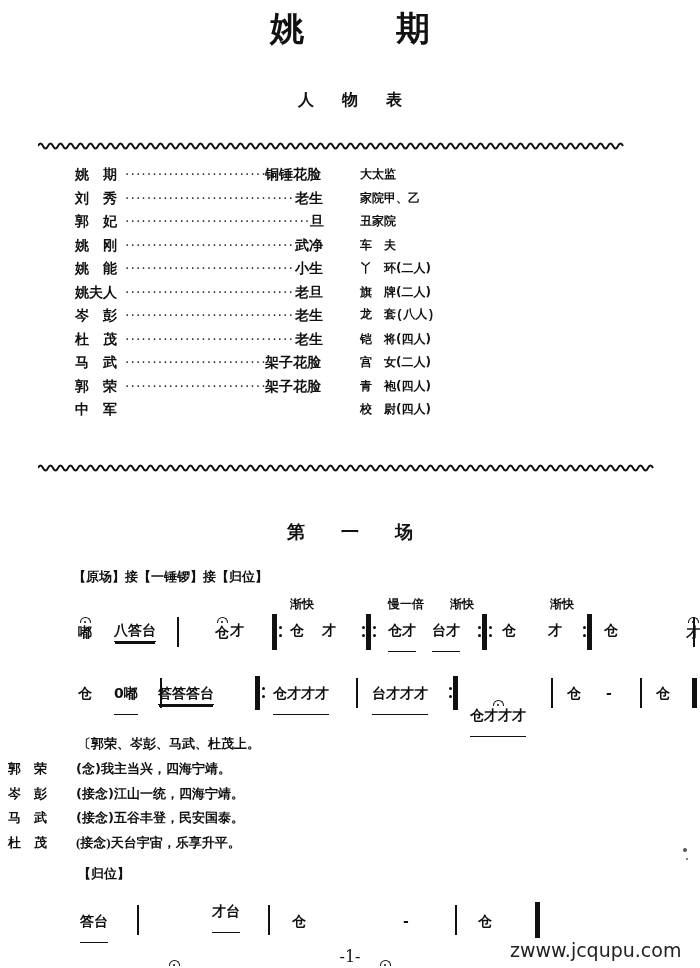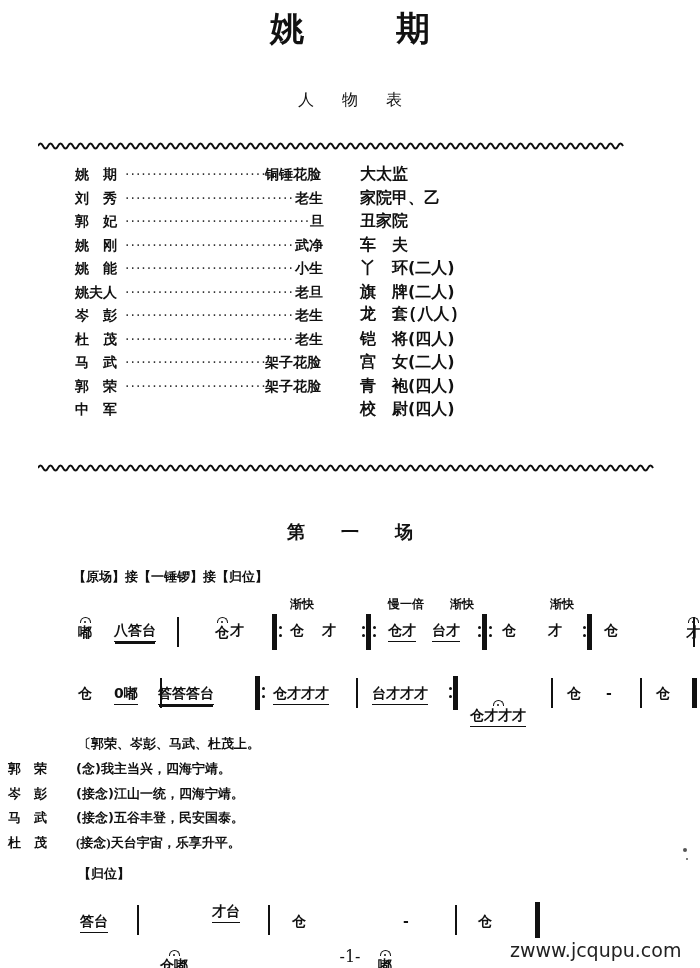--- a/index.html
+++ b/index.html
@@ -2,34 +2,34 @@
 <html><head>
 <meta charset="utf-8">
 <style>
   html, body { margin:0; padding:0; background:#ffffff; }
   body { width:700px; height:968px; position:relative; overflow:hidden;
          font-family:"DejaVu Sans", sans-serif; color:#111; }
   .abs { position:absolute; }
   .title { left:0; width:700px; top:6px; text-align:center; font-size:34px; font-weight:bold; letter-spacing:0; }
   .title span { display:inline-block; }
   .title .gap { width:92px; }
-  .subtitle { left:0; width:700px; top:90px; text-align:center; font-size:16px; font-weight:normal; }
+  .subtitle { left:0; width:700px; top:90px; text-align:center; font-size:16px; font-weight:bold; }
   .subtitle span { margin:0 14px; }
   .wave { left:38px; width:620px; height:10px; }
   .cast-row { position:absolute; left:75px; height:22px; font-size:14px; font-weight:bold; line-height:22px; white-space:nowrap; }
   .cast-row .name { display:inline-block; width:50px; letter-spacing:0; }
   .cast-row .dots { display:inline-block; overflow:hidden; vertical-align:top; color:#333; letter-spacing:1px; font-weight:normal; }
   .cast-row .role { display:inline-block; }
-  .cast-right { position:absolute; left:360px; font-size:16px; font-weight:bold; line-height:22px; }
+  .cast-right { position:absolute; left:360px; font-size:12px; font-weight:bold; line-height:22px; }
   .scene-title { left:0; width:700px; top:520px; text-align:center; font-size:18px; font-weight:bold; }
   .scene-title span { margin:0 18px; }
   .cue { left:73px; top:568px; font-size:13px; font-weight:bold; }
   .tempo { font-size:12px; font-weight:bold; position:absolute; }
   .note { position:absolute; font-size:14px; font-weight:bold; white-space:nowrap; }
-  .u { border-bottom:1.5px solid #111; padding-bottom:1px; }
+  .u { border-bottom:1.5px solid #111; padding-bottom:11px; }
   .uu { border-bottom:1.5px solid #111; padding-bottom:1px; box-shadow:0 3px 0 -1px #111; }
   .bar { position:absolute; width:1.5px; background:#111; }
   .bar.thick { width:5px; }
   .rep { position:absolute; width:6px; }
   .rep .line { position:absolute; left:0; top:0; width:5px; height:100%; background:#111; }
   .rep .dot { position:absolute; width:3px; height:3px; background:#111; border-radius:50%; }
   .fermata { position:relative; display:inline-block; }
   .fermata::before { content:""; position:absolute; left:50%; top:-7px; width:9px; height:5px; margin-left:-5px;
                      border:1.5px solid #111; border-bottom:none; border-radius:6px 6px 0 0; }
   .fermata::after { content:""; position:absolute; left:50%; top:-3px; width:2px; height:2px; margin-left:-1px; background:#111; border-radius:50%; }

